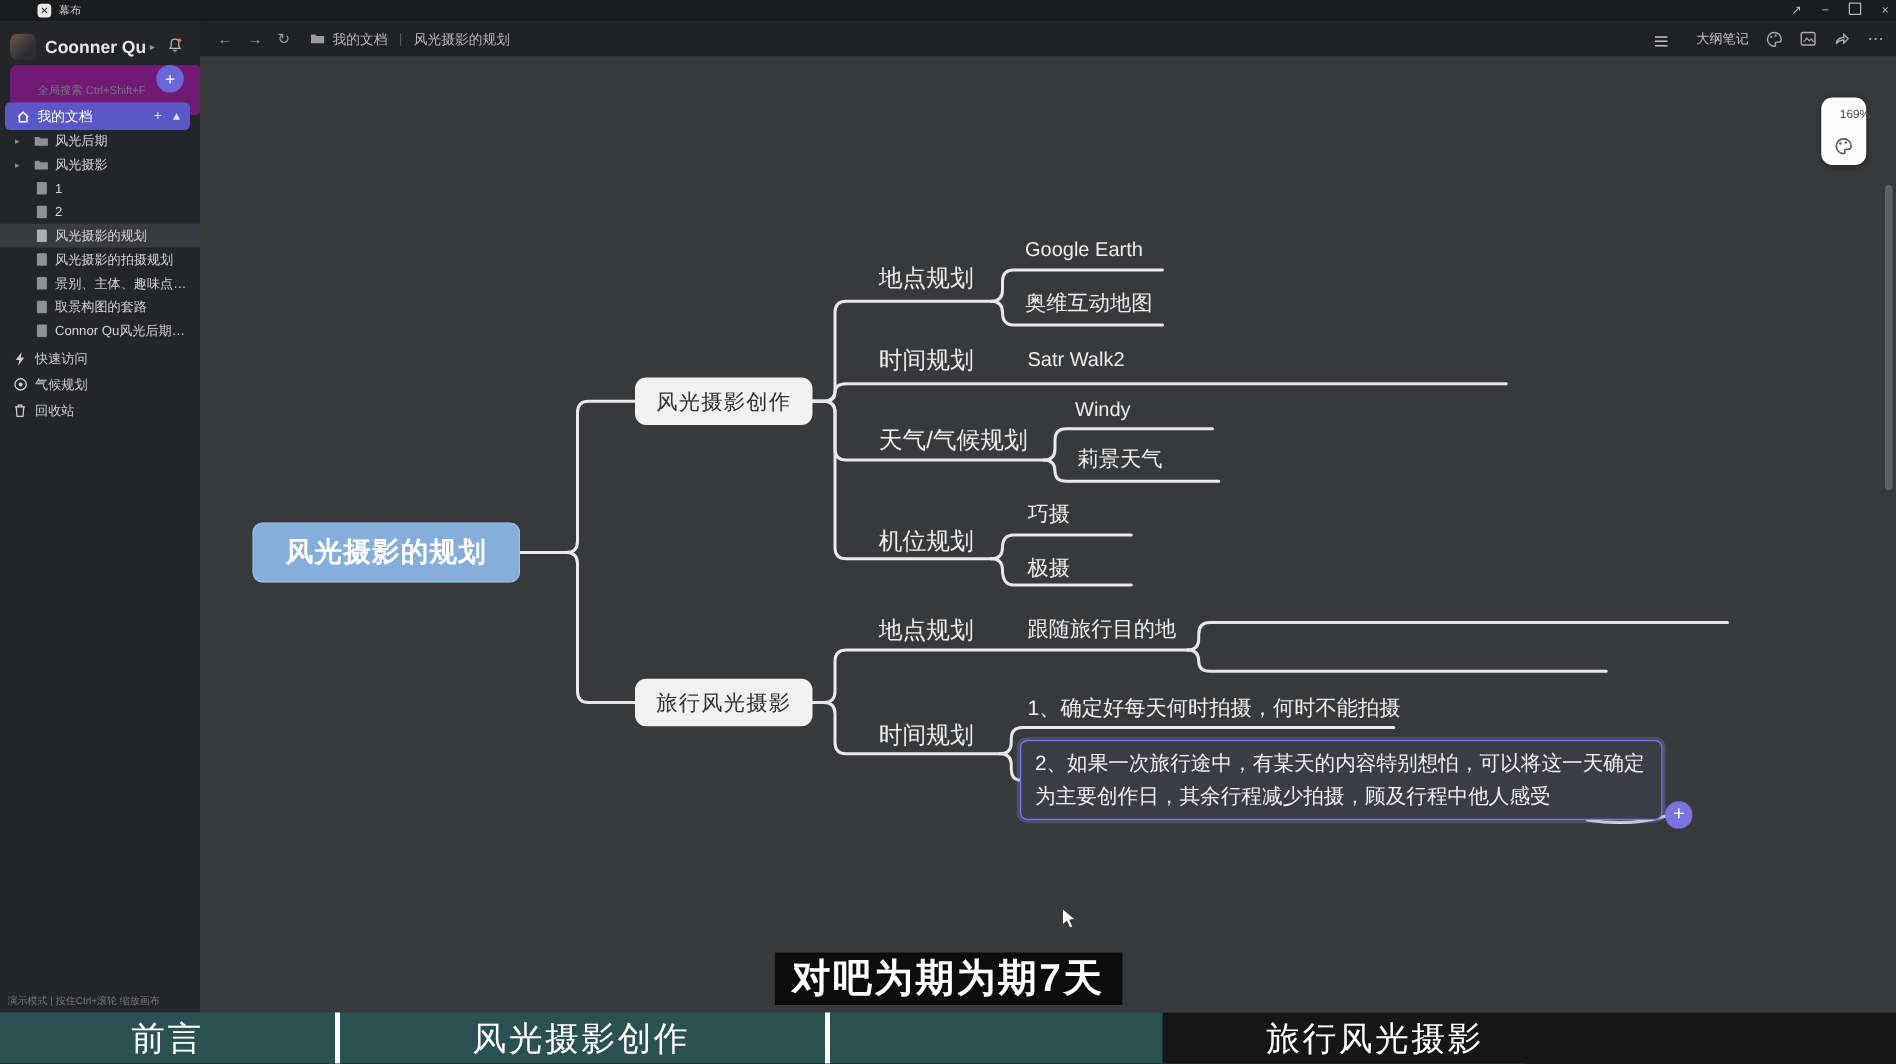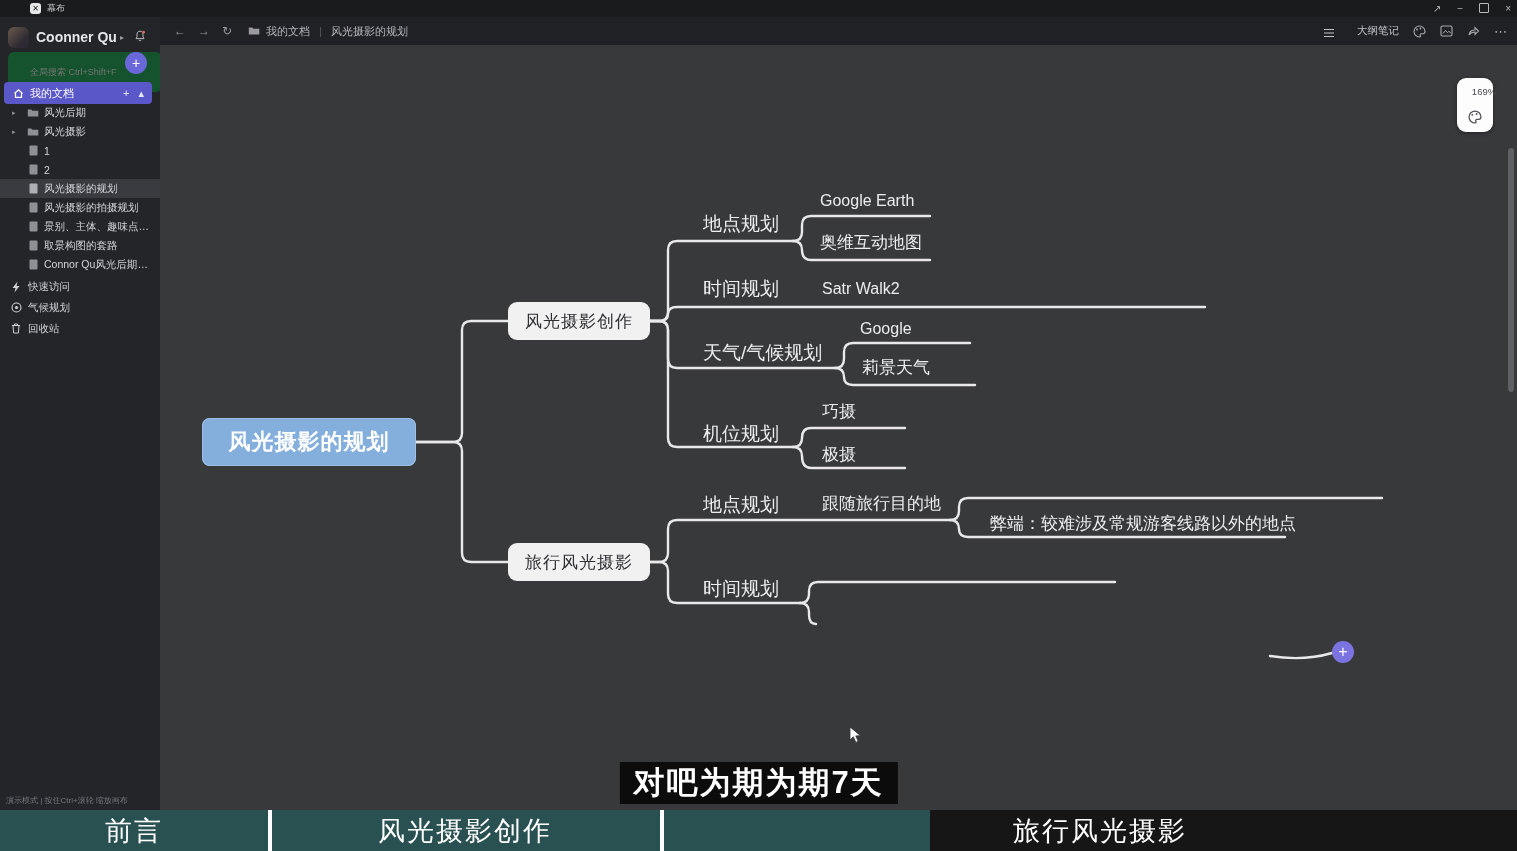--- a/index.html
+++ b/index.html
@@ -16,21 +16,21 @@
   .maxbox{display:inline-block;width:8px;height:8px;border:1px solid #b9b9bd;border-radius:1px;}
   
   .sidebar{position:absolute;left:0;top:17px;width:160px;height:793px;background:#242529;border-right:1px solid #2e2f34;}
   .userrow{position:absolute;left:0;top:6px;width:160px;height:28px;display:flex;align-items:center;}
   .avatar{width:21px;height:21px;border-radius:6px;margin-left:8px;
     background:linear-gradient(135deg,#6b5a4c,#2e2a33 70%);}
   .username{margin-left:7px;color:#e7e7ea;font-size:14px;font-weight:bold;}
   .usercaret{color:#9a9aa0;font-size:8px;margin-left:3px;}
   .bell{position:absolute;right:14px;top:7px;}
   .searchrow{position:absolute;left:0;top:35px;width:160px;height:26px;}
-  .searchbox{position:absolute;left:8px;top:0;width:110px;height:40px;background:#14532d;border:none;border-radius:6px;
+  .searchbox{position:absolute;left:8px;top:0;width:110px;height:40px;background:#701a75;border:none;border-radius:6px;
     color:#9a9aa2;font-size:9px;padding:0 22px 0 22px;font-family:inherit;outline:none;}
   .searchicon{position:absolute;left:14px;top:5px;}
   .addbtn{position:absolute;right:13px;top:0;width:22px;height:22px;border-radius:50%;background:#6a67d8;
     color:#fff;font-size:14px;display:flex;align-items:center;justify-content:center;line-height:1;}
   .docsheader{position:absolute;left:4px;top:65px;width:148px;height:22px;background:#5a57c9;border-radius:4px;
     display:flex;align-items:center;color:#fff;font-size:11px;}
   .docsheader .hlabel{margin-left:6px;}
   .hicons{position:absolute;right:8px;display:flex;gap:9px;color:#e4e4f6;font-size:11px;line-height:1;}
   .doclist{position:absolute;left:0;top:86px;width:160px;}
   .docitem{position:relative;height:19px;display:flex;align-items:center;color:#d4d4d8;font-size:10.5px;}
@@ -316,31 +316,32 @@
     <div class="node rootnode">风光摄影的规划</div>
     <div class="node l2node" style="left:348px;top:257px">风光摄影创作</div>
     <div class="node l2node" style="left:348px;top:498px">旅行风光摄影</div>
 
     <div class="ml" style="left:543px;top:168px;font-size:19px">地点规划</div>
     <div class="ml" style="left:660px;top:146px;font-size:16px">Google Earth</div>
     <div class="ml" style="left:660px;top:188px;font-size:17px">奥维互动地图</div>
     <div class="ml" style="left:543px;top:233px;font-size:19px">时间规划</div>
     <div class="ml" style="left:662px;top:234px;font-size:16px">Satr Walk2</div>
     <div class="ml" style="left:543px;top:297px;font-size:19px">天气/气候规划</div>
-    <div class="ml" style="left:700px;top:274px;font-size:16px">Google</div>
+    <div class="ml" style="left:700px;top:274px;font-size:16px">Windy</div>
     <div class="ml" style="left:702px;top:313px;font-size:17px">莉景天气</div>
     <div class="ml" style="left:543px;top:378px;font-size:19px">机位规划</div>
     <div class="ml" style="left:662px;top:357px;font-size:17px">巧摄</div>
     <div class="ml" style="left:662px;top:400px;font-size:17px">极摄</div>
 
     <div class="ml" style="left:543px;top:449px;font-size:19px">地点规划</div>
     <div class="ml" style="left:662px;top:449px;font-size:17px">跟随旅行目的地</div>
-    <div class="ml" style="left:830px;top:469px;font-size:17px">弊端：较难涉及常规游客线路以外的地点</div>
     <div class="ml" style="left:543px;top:533px;font-size:19px">时间规划</div>
-
+    <div class="ml" style="left:662px;top:512px;font-size:17px">1、确定好每天何时拍摄，何时不能拍摄</div>
+
+    <div class="selnode">2、如果一次旅行途中，有某天的内容特别想怕，可以将这一天确定为主要创作日，其余行程减少拍摄，顾及行程中他人感受</div>
     <div class="plusbtn">+</div>
 
     <div class="zoomwidget">
       <span class="zoomval">169%</span>
       <span>
         <svg class="ic" width="14" height="14" viewBox="0 0 13 13">
             <path d="M6.5 1a5.5 5.5 0 100 11c1 0 1.2-.8.8-1.5-.5-.9.1-1.8 1.2-1.8h1.4c1 0 2.1-.9 2.1-2.2C12 3.4 9.5 1 6.5 1z" fill="none" stroke="#55555a" stroke-width="1.2"></path>
             <circle cx="4" cy="4.5" r=".9" fill="#55555a"></circle>
             <circle cx="8" cy="3.8" r=".9" fill="#55555a"></circle>
           </svg>

